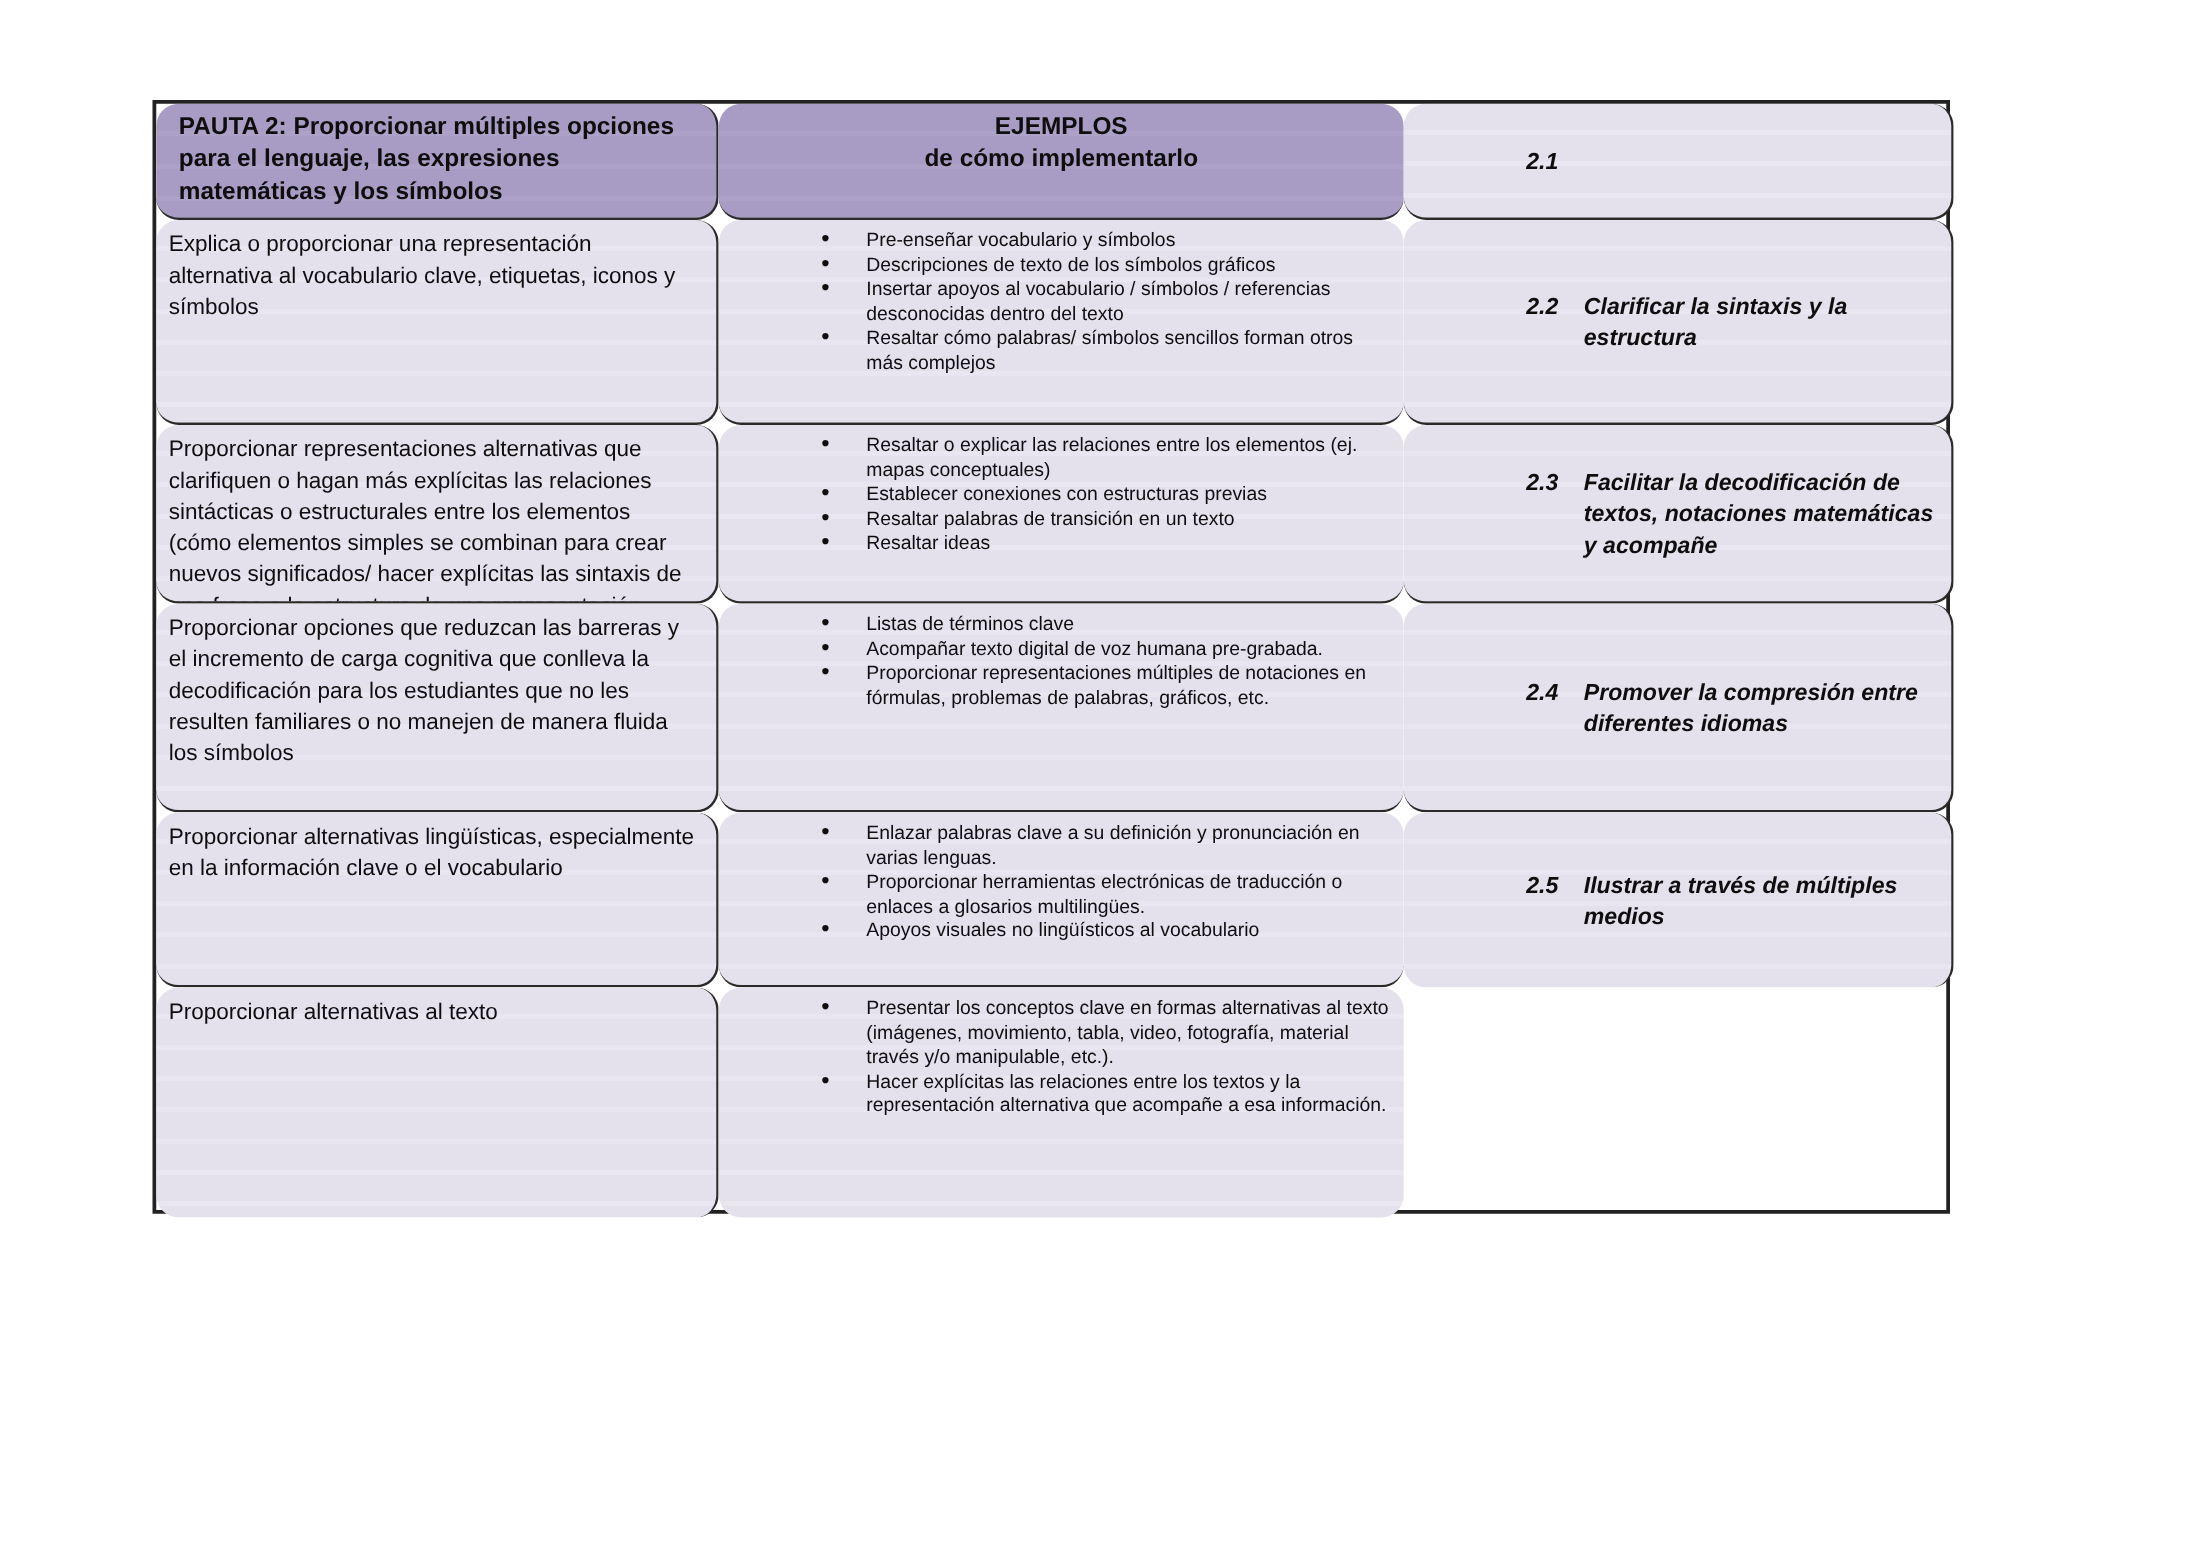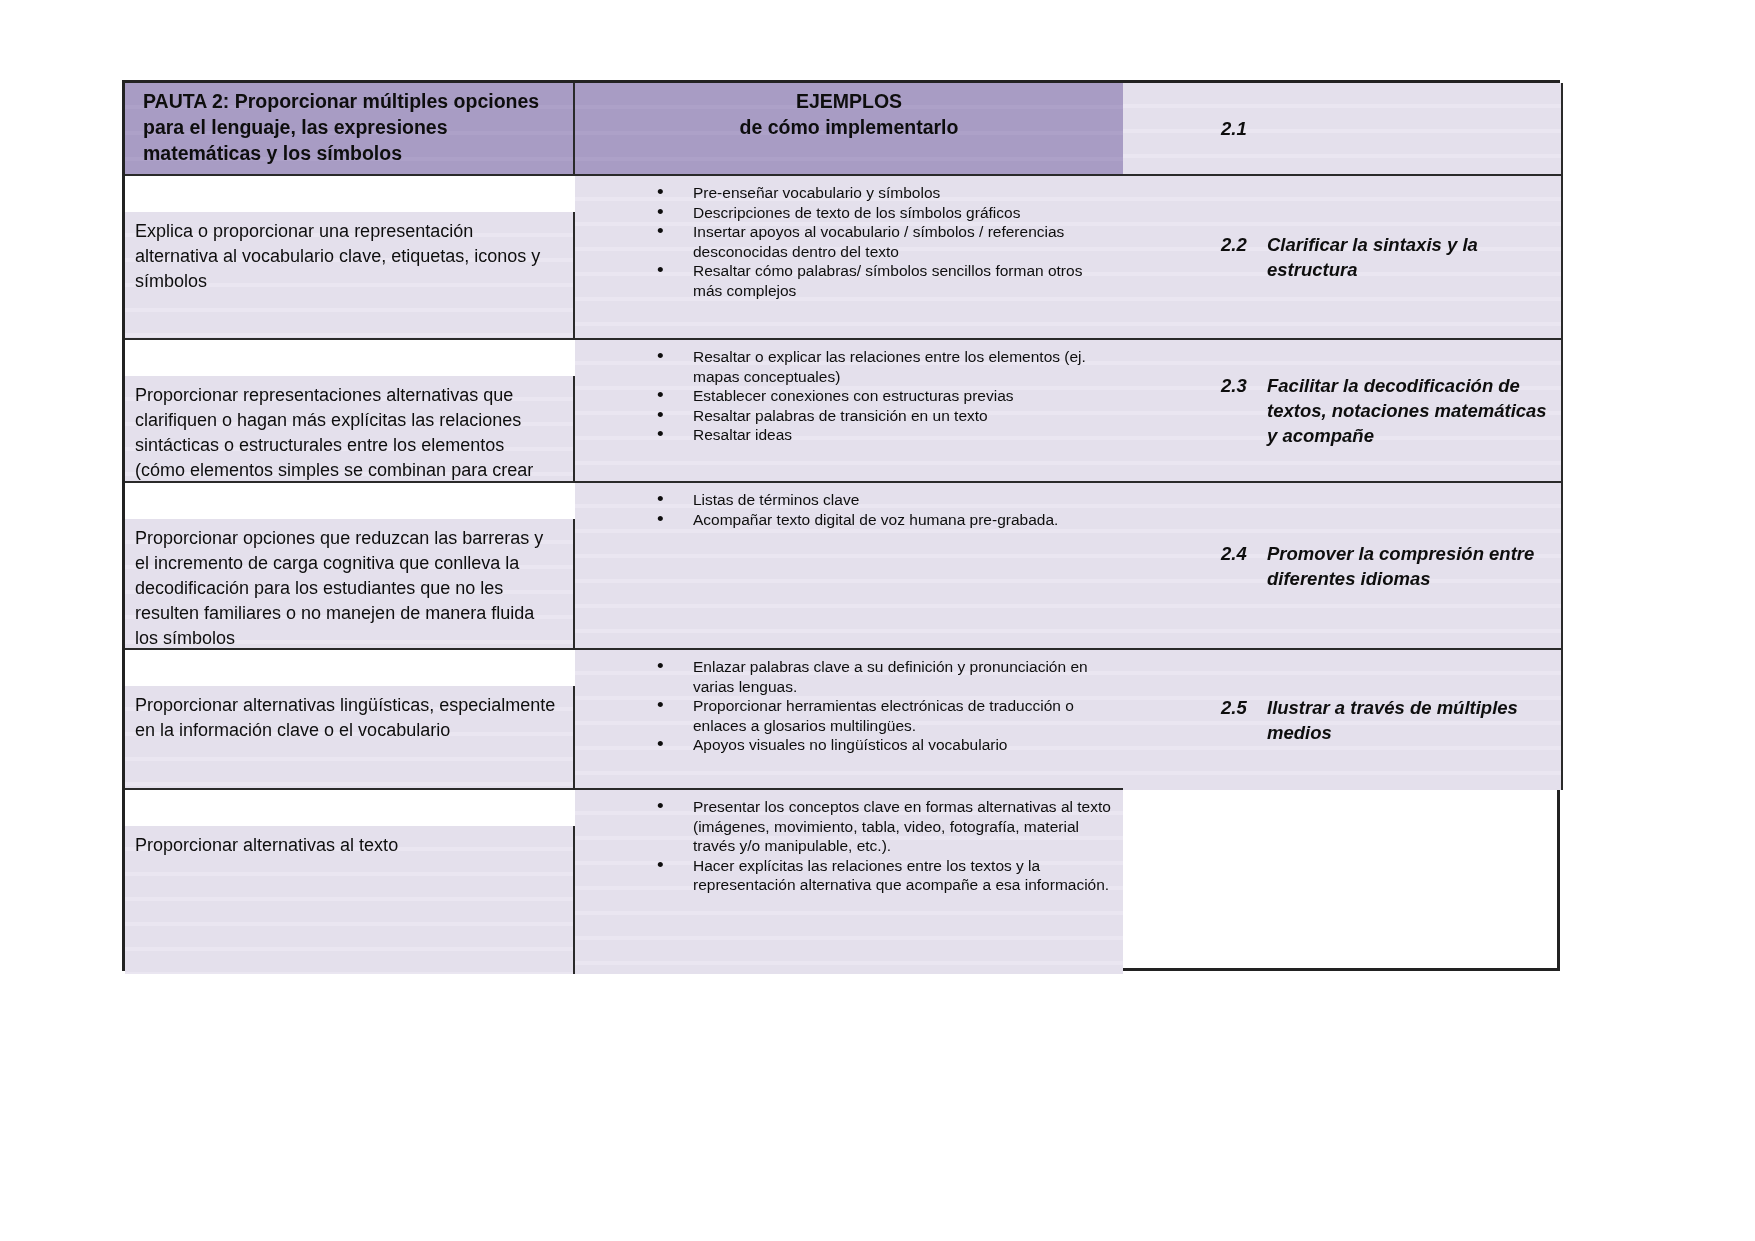--- a/index.html
+++ b/index.html
@@ -20,20 +20,21 @@
     grid-template-columns:450px 548px 440px;
     grid-template-rows:93px 164px 143px 167px 140px 184px;
     border:3px solid #222222;
   }
   .cell{
     box-sizing:border-box;
     border-right:2px solid #2a2a2a;
     border-bottom:2px solid #2a2a2a;
     overflow:hidden;
     background:repeating-linear-gradient(180deg,#e4e0ec 0px,#e4e0ec 21px,#eae6f1 21px,#eae6f1 25px);
+    border-radius:18px;
   }
   .cell.lastcol{border-right:none;}
   .cell.lastrow{border-bottom:none;}
   .hcell{
     background:repeating-linear-gradient(180deg,#a89cc4 0px,#a89cc4 22px,#ada1c8 22px,#ada1c8 26px);
     font-weight:bold;
     font-size:19.5px;
     line-height:26px;
   }
   .hcell.h-guideline{
@@ -62,21 +63,20 @@
     flex:0 0 46px;
   }
   .gtext{
     flex:1 1 auto;
   }
   .desc-cell{
     padding:7px 14px 6px 10px;
     font-size:18px;
     line-height:25px;
     text-align:left;
-    margin-top:36px;
   }
   .ex-cell{
     padding:7px 6px 6px 0;
     font-size:15.5px;
     line-height:19.5px;
   }
   .ex-list{
     list-style:none;
     margin:0;padding:0;
   }
@@ -148,20 +148,21 @@
       <span class="gtext">Facilitar la decodificación de textos, notaciones matemáticas y acompañe</span>
     </div>
   </div>
   <div class="cell desc-cell">
     <span>Proporcionar opciones que reduzcan las barreras y el incremento de carga cognitiva que conlleva la decodificación para los estudiantes que no les resulten familiares o no manejen de manera fluida los símbolos</span>
   </div>
   <div class="cell ex-cell lastcol">
     <ul class="ex-list">
       <li>Listas de términos clave</li>
       <li>Acompañar texto digital de voz humana pre-grabada.</li>
+      <li>Proporcionar representaciones múltiples de notaciones en fórmulas, problemas de palabras, gráficos, etc.</li>
     </ul>
   </div>
 
   <div class="cell title-cell">
     <div class="gtitle">
       <span class="gcode">2.4</span>
       <span class="gtext">Promover la compresión entre diferentes idiomas</span>
     </div>
   </div>
   <div class="cell desc-cell">

